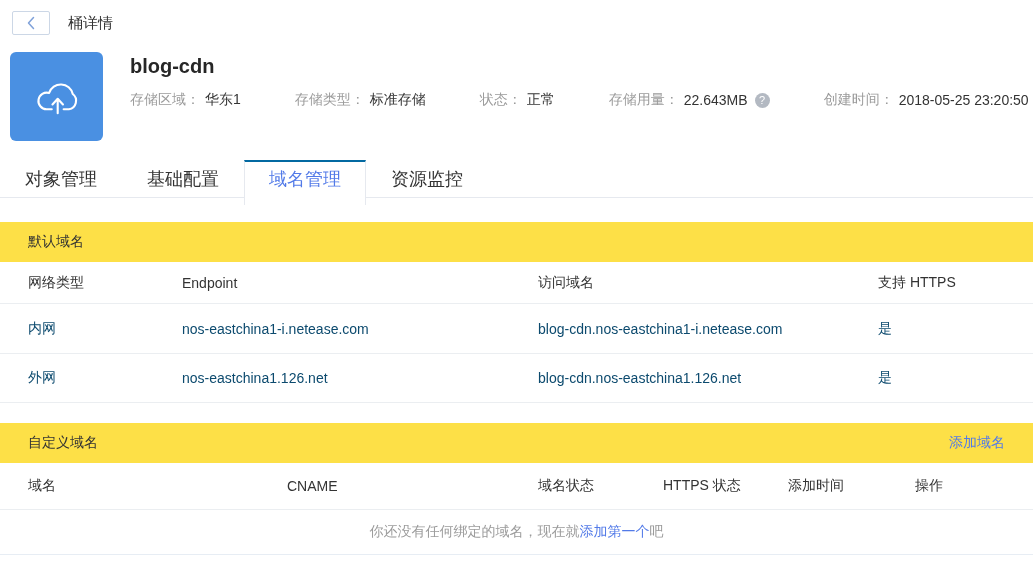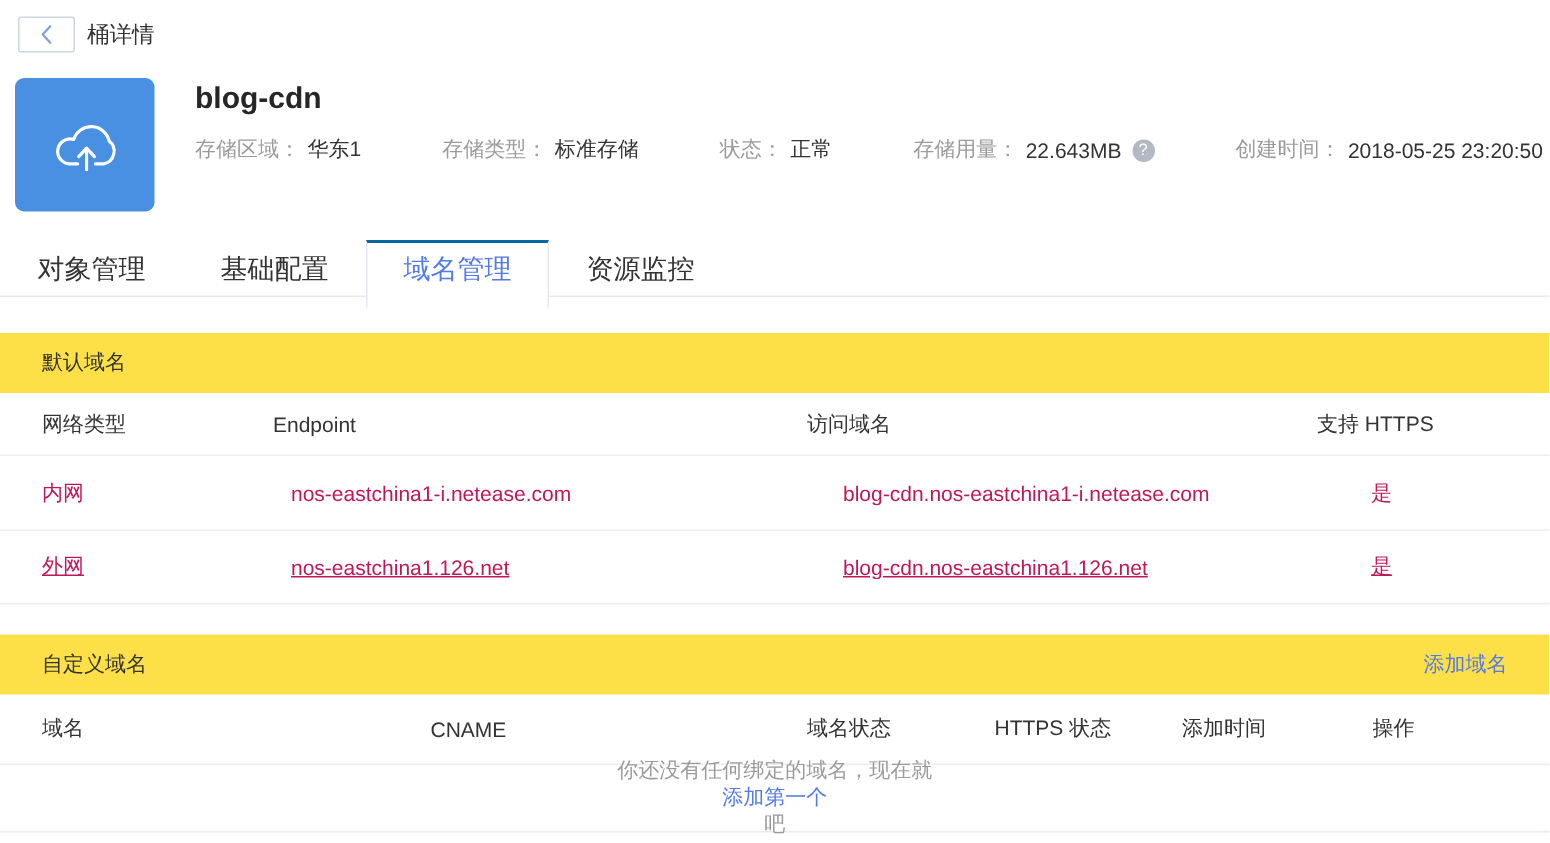--- a/index.html
+++ b/index.html
@@ -3,21 +3,21 @@
 <meta charset="utf-8">
 <style>
   * { margin:0; padding:0; box-sizing:border-box; }
   html,body { width:1033px; height:562px; background:#fff; overflow:hidden; }
   body { font-family:"Liberation Sans","DejaVu Sans",sans-serif; font-size:14px; color:#333; }
 
   
   .topbar { display:flex; align-items:center; padding:10px 0 0 12px; height:36px; }
   .back-btn { width:38px; height:24px; background:#fff; border:1px solid #ccd7e6; border-radius:2px;
               display:flex; align-items:center; justify-content:center; cursor:pointer; }
-  .page-title { margin-left:8px; font-size:15px; color:#333; }
+  .page-title { margin-left:18px; font-size:15px; color:#333; }
 
   
   .bucket-header { display:flex; margin:16px 0 0 10px; }
   .bucket-icon { width:93px; height:89px; border-radius:6px; background:#4a90e2; flex:0 0 auto;
                  display:flex; align-items:center; justify-content:center; }
   .bucket-meta { margin-left:27px; padding-top:3px; }
   .bucket-name { font-size:20px; font-weight:bold; color:#262626; margin-bottom:13px; }
   .info-line { display:flex; align-items:center; font-size:14px; white-space:nowrap;gap:32px; }
   .info-item { display:flex; align-items:center; margin-right:22px; }
   .info-label { color:#9b9b9b; margin-right:5px; }
@@ -37,27 +37,27 @@
   
   .section-bar { height:40px; background:#fde047; display:flex; align-items:center;
                  justify-content:space-between; padding:0 28px; color:#333; }
   .section-bar.first { margin-top:24px; }
   .section-bar.second { margin-top:20px; }
   .link { color:#527ae8; cursor:pointer; text-decoration:none; }
 
   
   .trow { display:flex; align-items:center; padding-left:28px; border-bottom:1px solid #ebeef1; }
   .thead { height:42px; color:#333; }
-  .tbody-row { height:50px; color:#be185d;gap:12px; }
+  .tbody-row { height:50px; color:#0c4a6e; }
   .t1-c1 { width:154px; } .t1-c2 { width:356px; } .t1-c3 { width:340px; } .t1-c4 { flex:1; }
   .t2-c1 { width:259px; } .t2-c2 { width:251px; } .t2-c3 { width:125px; }
   .t2-c4 { width:125px; } .t2-c5 { width:127px; } .t2-c6 { flex:1; }
   .thead2 { height:47px; }
   .empty-row { height:45px; display:flex; align-items:center; justify-content:center;
-               color:#9b9b9b; border-bottom:1px solid #e7edf4;flex-direction:column; }
+               color:#9b9b9b; border-bottom:1px solid #e7edf4; }
   .cell { white-space:nowrap; overflow:hidden; }
 </style>
 </head>
 <body>
 
 <div class="topbar">
   <button class="back-btn">
     <span style="display:flex;">
       <svg width="10" height="14" viewBox="0 0 10 14">
           <path d="M7.5 1.5 L2.5 7 L7.5 12.5" fill="none" stroke="#7fa1d9" stroke-width="1.5" stroke-linecap="round" stroke-linejoin="round"></path>
@@ -119,21 +119,21 @@
     <span class="cell t1-c2">Endpoint</span>
     <span class="cell t1-c3">访问域名</span>
     <span class="cell t1-c4">支持 HTTPS</span>
   </div>
   <div class="trow tbody-row">
     <span class="cell t1-c1">内网</span>
     <span class="cell t1-c2">nos-eastchina1-i.netease.com</span>
     <span class="cell t1-c3">blog-cdn.nos-eastchina1-i.netease.com</span>
     <span class="cell t1-c4">是</span>
   </div>
-  <div class="trow tbody-row" style="height:49px;text-decoration:underline;">
+  <div class="trow tbody-row" style="height:49px;">
     <span class="cell t1-c1">外网</span>
     <span class="cell t1-c2">nos-eastchina1.126.net</span>
     <span class="cell t1-c3">blog-cdn.nos-eastchina1.126.net</span>
     <span class="cell t1-c4">是</span>
   </div>
 </div>
 
 <div class="section-bar second">
   <span>自定义域名</span>
   <a class="link">添加域名</a>

